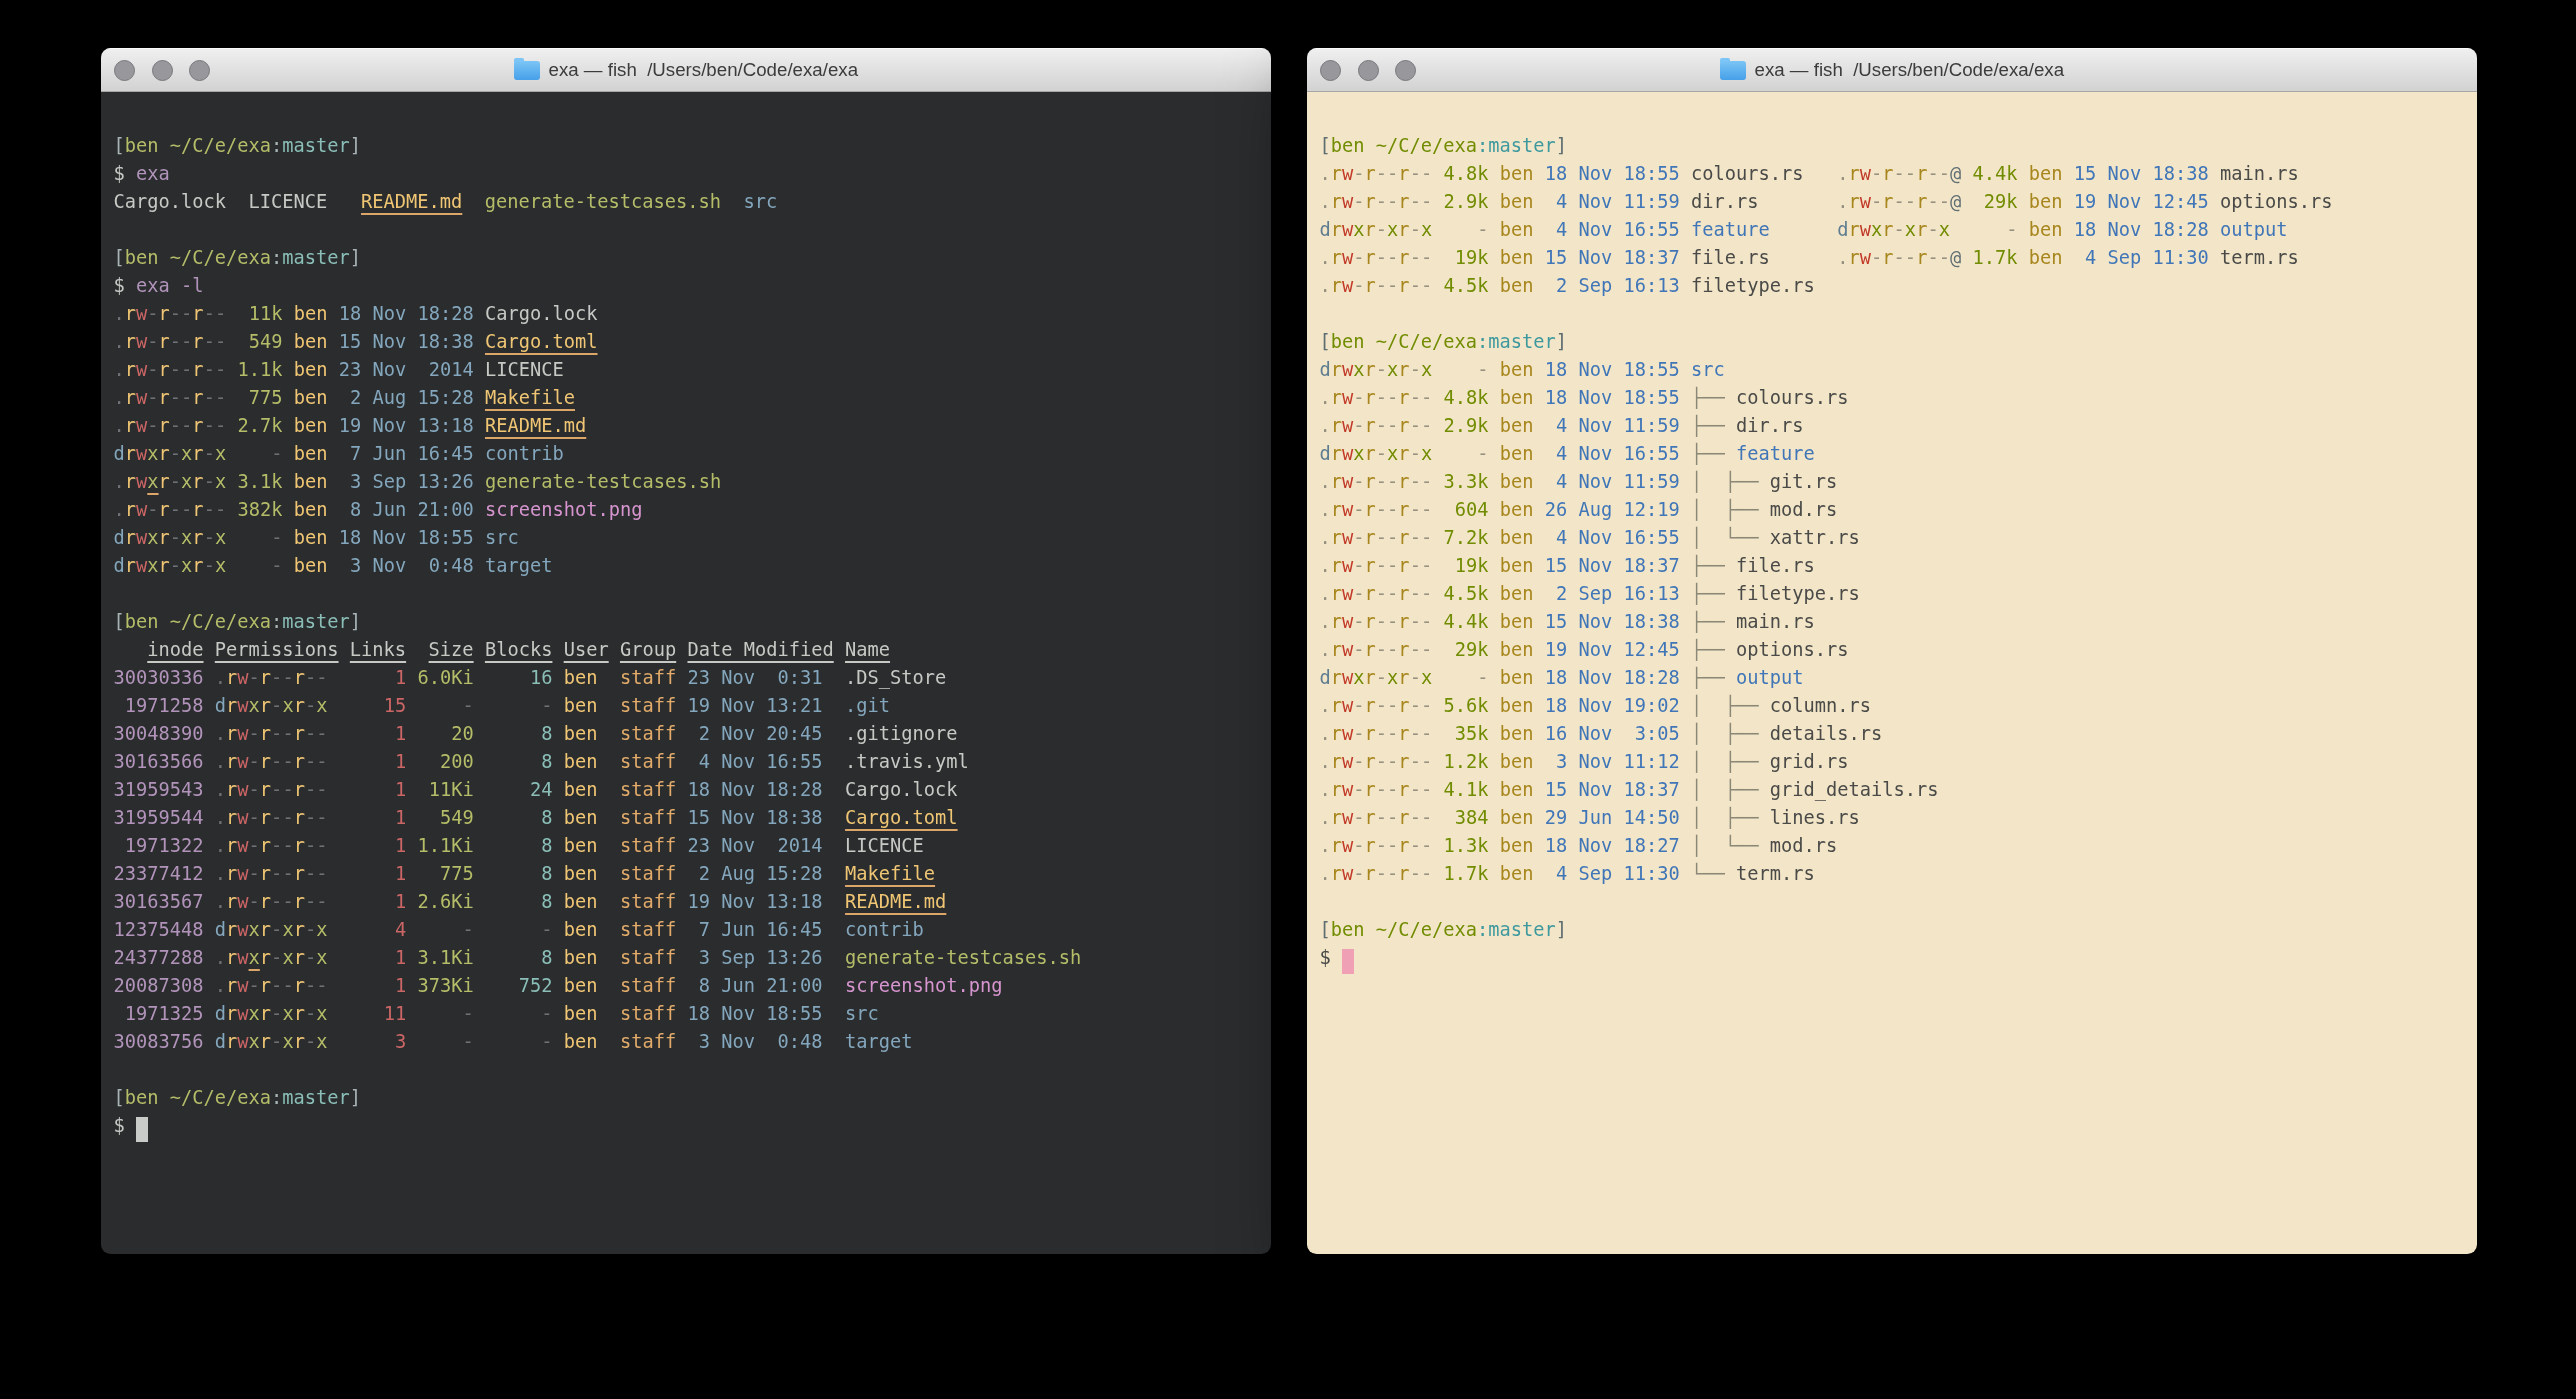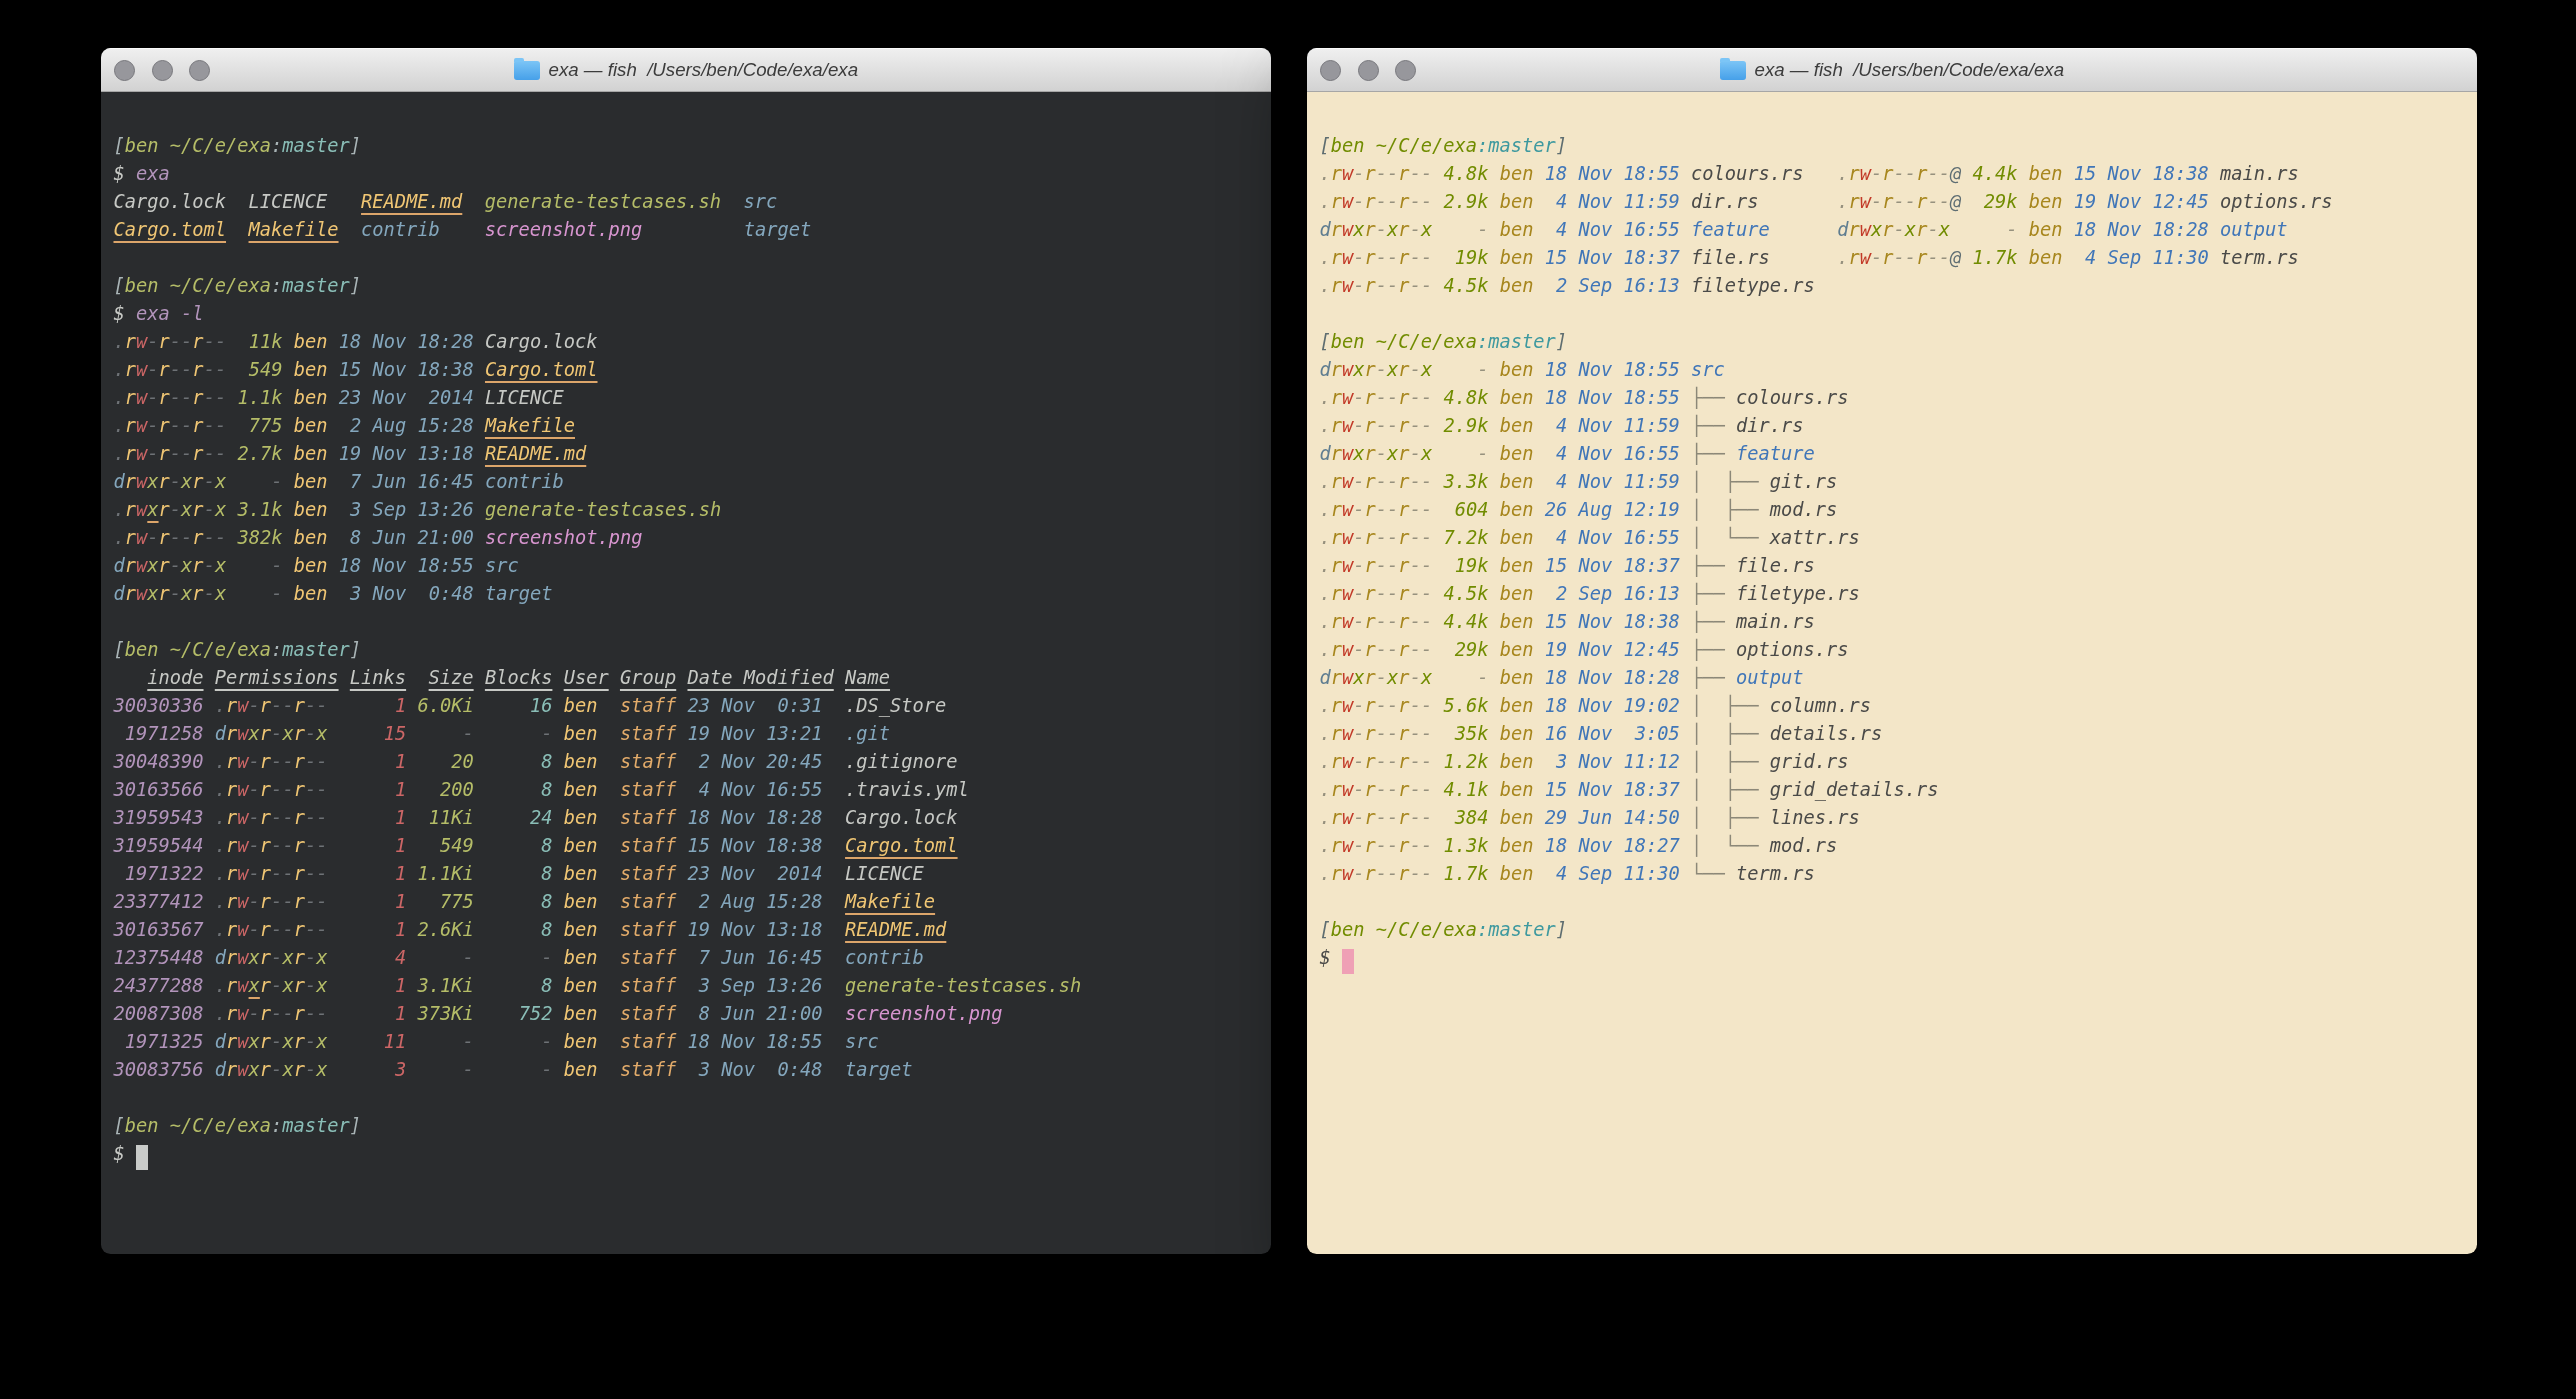--- a/index.html
+++ b/index.html
@@ -1,18 +1,18 @@
 <!DOCTYPE html>
 <html><head>
 <meta charset="utf-8">
 <style>
   * { margin:0; padding:0; box-sizing:border-box; }
   html,body { width:2576px; height:1400px; background:#000; overflow:hidden;
               font-family:"Liberation Sans", sans-serif; }
-  .desktop { position:relative; width:2540px; height:1400px; background:#000;font-style:italic; }
+  .desktop { position:relative; width:2540px; height:1400px; background:#000; }
 
   .window { position:absolute; top:48px; width:1170px; height:1206px;
             border-radius:9.6px; overflow:hidden;
             box-shadow:0 29px 77px rgba(0,0,0,0.75); }
   .window.left  { left:101px; }
   .window.right { left:1307px; }
 
   .titlebar { position:relative; height:44px;
               background:linear-gradient(#f0f0f0,#d2d2d2);
               border-bottom:1px solid #a6a6a6;
@@ -76,21 +76,20 @@
       </div>
       <div class="titlewrap">
         <span class="folder-ic"></span>
         <span class="title">exa — fish  /Users/ben/Code/exa/exa</span>
       </div>
     </div>
     <div class="term">
         <div class="tl"><span class="s-brk">[</span><span class="s-grn">ben ~/C/e/exa</span><span class="s-brk">:</span><span class="s-aqa">master</span><span class="s-brk">]</span></div>
         <div class="tl"><span class="s-fg">$ </span><span class="s-pur">exa</span></div>
         <div class="tl"><span class="s-fg">Cargo.lock  LICENCE   </span><span class="s-uy">README.md</span><span class="s-fg">  </span><span class="s-grn">generate-testcases.sh</span><span class="s-fg">  </span><span class="s-blu">src</span></div>
-        <div class="tl"><span class="s-uy">Cargo.toml</span><span class="s-fg">  </span><span class="s-uy">Makefile</span><span class="s-fg">  </span><span class="s-blu">contrib</span><span class="s-fg">    </span><span class="s-pnk">screenshot.png</span><span class="s-fg">         </span><span class="s-blu">target</span></div>
         <div class="tl"> </div>
         <div class="tl"><span class="s-brk">[</span><span class="s-grn">ben ~/C/e/exa</span><span class="s-brk">:</span><span class="s-aqa">master</span><span class="s-brk">]</span></div>
         <div class="tl"><span class="s-fg">$ </span><span class="s-pur">exa -l</span></div>
         <div class="tl"><span class="pc-o">.</span><span class="pc-r">r</span><span class="pc-w">w</span><span class="pc-o">-</span><span class="pc-r">r</span><span class="pc-o">-</span><span class="pc-o">-</span><span class="pc-r">r</span><span class="pc-o">-</span><span class="pc-o">-</span><span class="s-grn">  11k</span><span class="s-yel"> ben</span><span class="s-fg"> </span><span class="s-blu">18 Nov 18:28</span><span class="s-fg"> </span><span class="s-fg">Cargo.lock</span></div>
         <div class="tl"><span class="pc-o">.</span><span class="pc-r">r</span><span class="pc-w">w</span><span class="pc-o">-</span><span class="pc-r">r</span><span class="pc-o">-</span><span class="pc-o">-</span><span class="pc-r">r</span><span class="pc-o">-</span><span class="pc-o">-</span><span class="s-grn">  549</span><span class="s-yel"> ben</span><span class="s-fg"> </span><span class="s-blu">15 Nov 18:38</span><span class="s-fg"> </span><span class="s-uy">Cargo.toml</span></div>
         <div class="tl"><span class="pc-o">.</span><span class="pc-r">r</span><span class="pc-w">w</span><span class="pc-o">-</span><span class="pc-r">r</span><span class="pc-o">-</span><span class="pc-o">-</span><span class="pc-r">r</span><span class="pc-o">-</span><span class="pc-o">-</span><span class="s-grn"> 1.1k</span><span class="s-yel"> ben</span><span class="s-fg"> </span><span class="s-blu">23 Nov  2014</span><span class="s-fg"> </span><span class="s-fg">LICENCE</span></div>
         <div class="tl"><span class="pc-o">.</span><span class="pc-r">r</span><span class="pc-w">w</span><span class="pc-o">-</span><span class="pc-r">r</span><span class="pc-o">-</span><span class="pc-o">-</span><span class="pc-r">r</span><span class="pc-o">-</span><span class="pc-o">-</span><span class="s-grn">  775</span><span class="s-yel"> ben</span><span class="s-fg"> </span><span class="s-blu"> 2 Aug 15:28</span><span class="s-fg"> </span><span class="s-uy">Makefile</span></div>
         <div class="tl"><span class="pc-o">.</span><span class="pc-r">r</span><span class="pc-w">w</span><span class="pc-o">-</span><span class="pc-r">r</span><span class="pc-o">-</span><span class="pc-o">-</span><span class="pc-r">r</span><span class="pc-o">-</span><span class="pc-o">-</span><span class="s-grn"> 2.7k</span><span class="s-yel"> ben</span><span class="s-fg"> </span><span class="s-blu">19 Nov 13:18</span><span class="s-fg"> </span><span class="s-uy">README.md</span></div>
         <div class="tl"><span class="pc-d">d</span><span class="pc-r">r</span><span class="pc-w">w</span><span class="pc-x">x</span><span class="pc-r">r</span><span class="pc-o">-</span><span class="pc-x">x</span><span class="pc-r">r</span><span class="pc-o">-</span><span class="pc-x">x</span><span class="s-dim">    -</span><span class="s-yel"> ben</span><span class="s-fg"> </span><span class="s-blu"> 7 Jun 16:45</span><span class="s-fg"> </span><span class="s-blu">contrib</span></div>
         <div class="tl"><span class="pc-o">.</span><span class="pc-r">r</span><span class="pc-w">w</span><span class="pc-x pc-u">x</span><span class="pc-r">r</span><span class="pc-o">-</span><span class="pc-x">x</span><span class="pc-r">r</span><span class="pc-o">-</span><span class="pc-x">x</span><span class="s-grn"> 3.1k</span><span class="s-yel"> ben</span><span class="s-fg"> </span><span class="s-blu"> 3 Sep 13:26</span><span class="s-fg"> </span><span class="s-grn">generate-testcases.sh</span></div>

